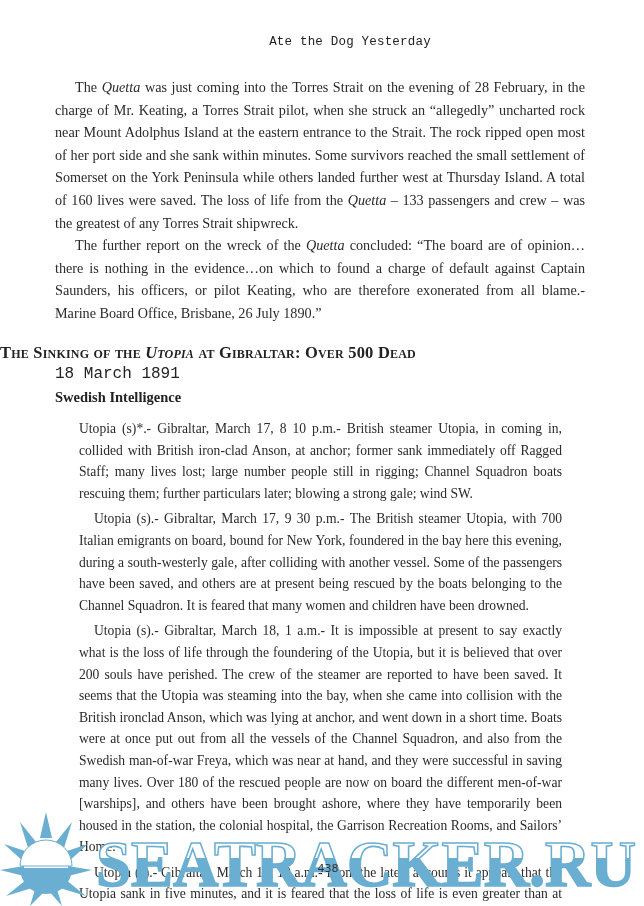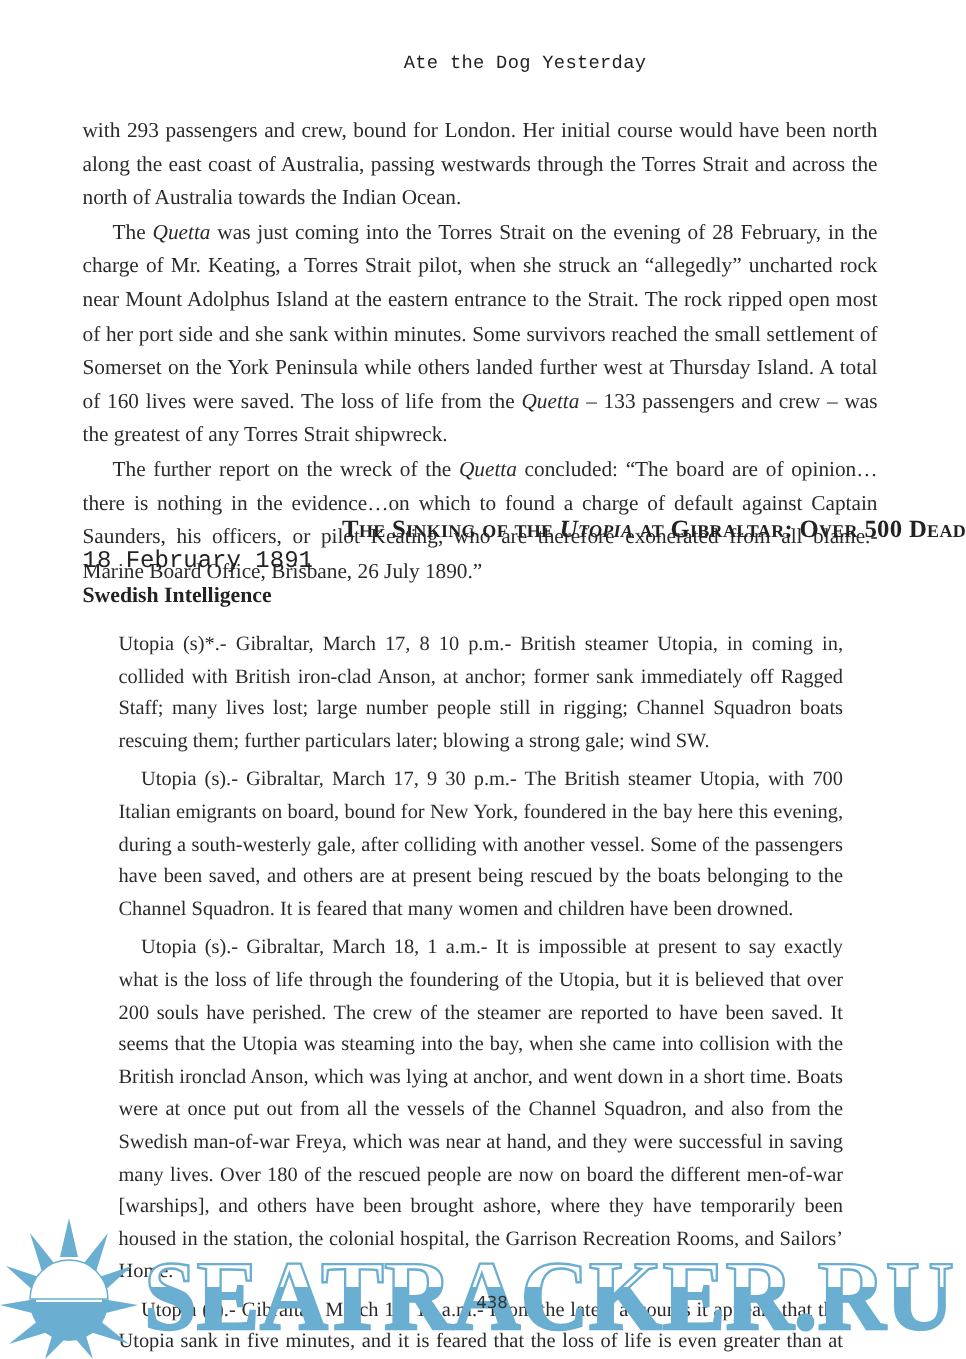--- a/index.html
+++ b/index.html
@@ -19,21 +19,21 @@
   }
   .text-block p { margin: 0; }
   .indent { text-indent: 20px; }
   .quote-block {
     position: absolute; left: 75px; width: 491px;
     font-size: 13.6px; line-height: 21.6px; text-align: justify;
   }
   .quote-block p { margin: 4px; text-indent: 15px; }
   .quote-block p.first { text-indent: 0; }
   .section-title {
-    position: absolute; top: 343px; left: 0; width: 644px; text-align: right;
+    position: absolute; top: 343px; left: 0; width: 644px; text-align: left;
     font-size: 16.5px; font-variant: small-caps; font-weight: bold; color: #222; letter-spacing: 0.2px;
   }
   .section-title em { font-style: italic; }
   .dateline {
     position: absolute; top: 365px; left: 55px;
     font-family: "Liberation Mono", "DejaVu Sans Mono", monospace; font-size: 16px; color: #222;
   }
   .subhead {
     position: absolute; top: 389px; left: 55px; font-size: 14.5px; font-weight: bold; color: #222;
   }
@@ -45,30 +45,29 @@
     font-family: "DejaVu Sans", sans-serif; font-size: 11px; color: #333; margin-left: 13px;
   }
 </style>
 </head>
 <body>
 
 <div>
   <div class="running-head">Ate the Dog Yesterday</div>
 
   <div class="text-block" id="intro" style="top:76px;">
-      <p><span>with 293 passengers and crew, bound for London. Her initial course would have been north along the east coast of Australia, passing westwards through the Torres Strait and across the north of Australia towards the Indian Ocean.</span></p>
       <p class="indent"><span>The </span><em>Quetta</em><span> was just coming into the Torres Strait on the evening of 28 February, in the charge of Mr. Keating, a Torres Strait pilot, when she struck an “allegedly” uncharted rock near Mount Adolphus Island at the eastern entrance to the Strait. The rock ripped open most of her port side and she sank within minutes. Some survivors reached the small settlement of Somerset on the York Peninsula while others landed further west at Thursday Island. A total of 160 lives were saved. The loss of life from the </span><em>Quetta</em><span> – 133 passengers and crew – was the greatest of any Torres Strait shipwreck.</span></p>
       <p class="indent"><span>The further report on the wreck of the </span><em>Quetta</em><span> concluded: “The board are of opinion…there is nothing in the evidence…on which to found a charge of default against Captain Saunders, his officers, or pilot Keating, who are therefore exonerated from all blame.- Marine Board Office, Brisbane, 26 July 1890.”</span></p>
     </div>
 
   <div class="section-title">
     <span>The Sinking of the </span><em>Utopia</em><span> at Gibraltar: Over 500 Dead</span>
   </div>
 
-  <div class="dateline">18 February 1891</div>
+  <div class="dateline">18 March 1891</div>
   <div class="subhead">Swedish Intelligence</div>
 
   <div class="quote-block" id="reports" style="top:414px;">
       <p class="first">Utopia (s)*.- Gibraltar, March 17, 8 10 p.m.- British steamer Utopia, in coming in, collided with British iron-clad Anson, at anchor; former sank immediately off Ragged Staff; many lives lost; large number people still in rigging; Channel Squadron boats rescuing them; further particulars later; blowing a strong gale; wind SW.</p>
       <p>Utopia (s).- Gibraltar, March 17, 9 30 p.m.- The British steamer Utopia, with 700 Italian emigrants on board, bound for New York, foundered in the bay here this evening, during a south-westerly gale, after colliding with another vessel. Some of the passengers have been saved, and others are at present being rescued by the boats belonging to the Channel Squadron. It is feared that many women and children have been drowned.</p>
       <p>Utopia (s).- Gibraltar, March 18, 1 a.m.- It is impossible at present to say exactly what is the loss of life through the foundering of the Utopia, but it is believed that over 200 souls have perished. The crew of the steamer are reported to have been saved. It seems that the Utopia was steaming into the bay, when she came into collision with the British ironclad Anson, which was lying at anchor, and went down in a short time. Boats were at once put out from all the vessels of the Channel Squadron, and also from the Swedish man-of-war Freya, which was near at hand, and they were successful in saving many lives. Over 180 of the rescued people are now on board the different men-of-war [warships], and others have been brought ashore, where they have temporarily been housed in the station, the colonial hospital, the Garrison Recreation Rooms, and Sailors’ Home.</p>
       <p>Utopia (s).- Gibraltar, March 18, 10 a.m.- From the latest accounts it appears that the Utopia sank in five minutes, and it is feared that the loss of life is even greater than at first reported, although it is at present impossible to estimate the exact extent of the catastrophe. Several bodies of men, women, and children have been washed ashore on the Spanish coast. The survivors were rescued by the launches and boats of the [British] fleet, of the Swedish corvette</p>
     </div>
 
   <svg class="watermark" viewBox="0 0 644 98" xmlns="http://www.w3.org/2000/svg">

